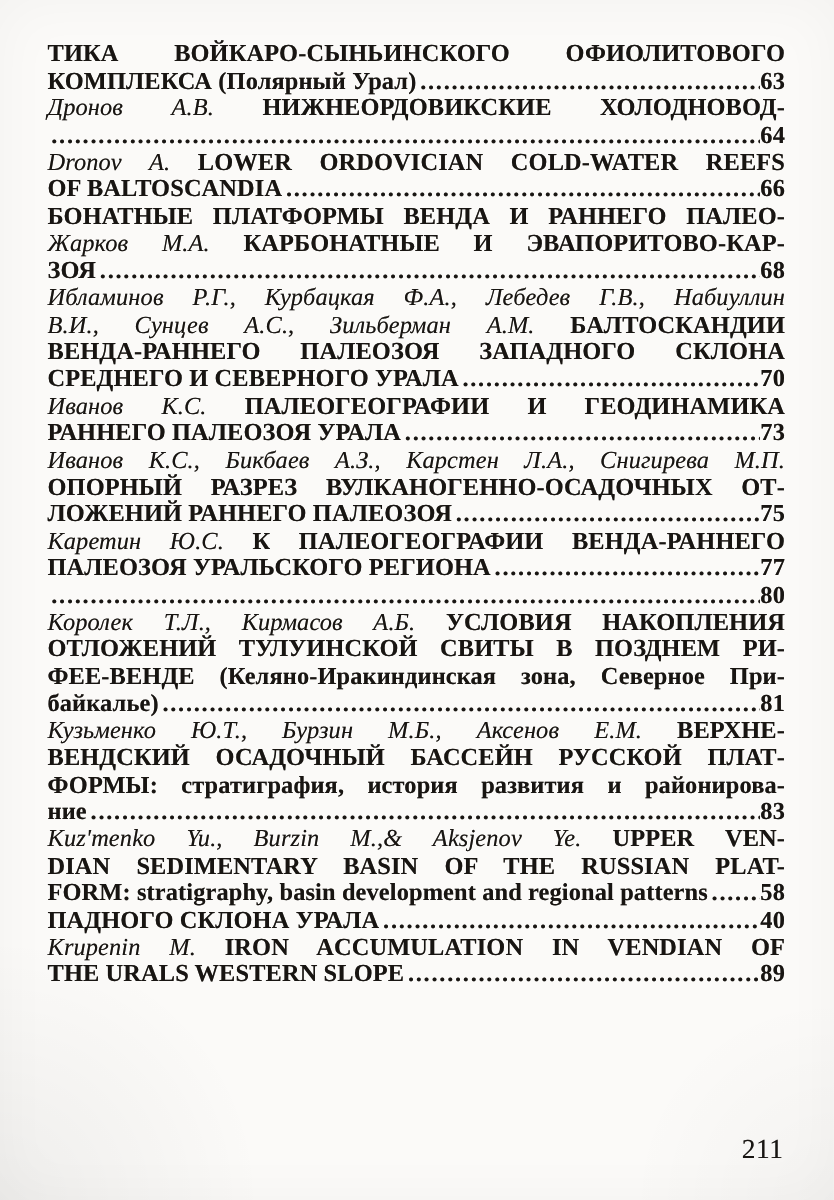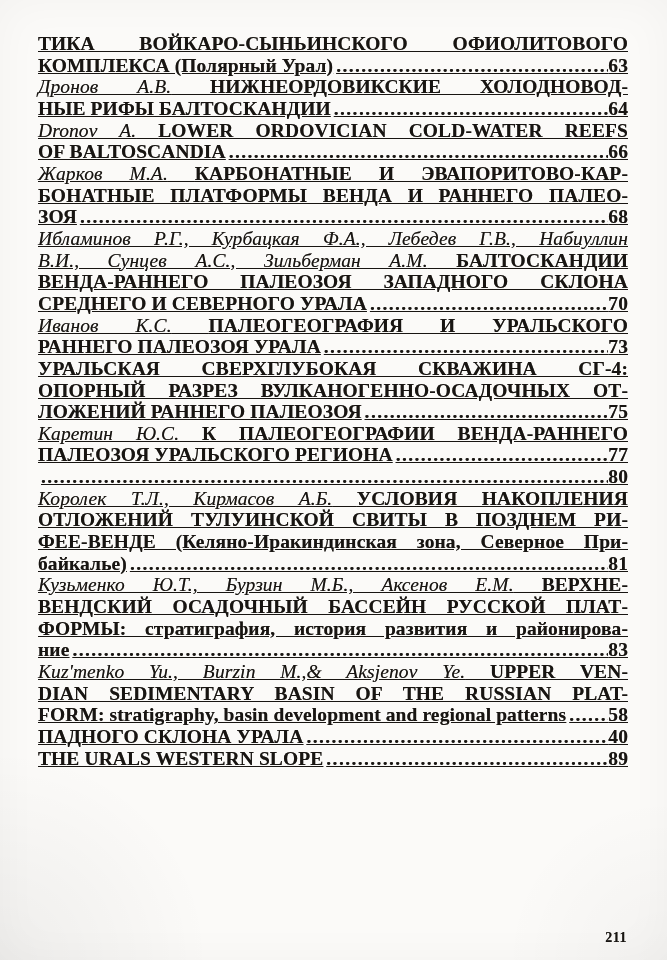--- a/index.html
+++ b/index.html
@@ -18,21 +18,21 @@
   .paper{
     position:absolute;inset:0;
     background:
       radial-gradient(circle at 0% 100%, rgba(0,0,0,0.05), rgba(0,0,0,0) 18%),
       radial-gradient(circle at 100% 100%, rgba(0,0,0,0.03), rgba(0,0,0,0) 14%),
       var(--paper);
     box-shadow:inset 0 0 46px rgba(0,0,0,0.035);
   }
   .toc{
     position:absolute;
-    left:38px;top:33px;width:590px;text-decoration:underline;
+    left:38px;top:33px;width:590px;
   }
   .line{
     font-size:19.5px;
     font-weight:700;
     line-height:21.66px;
     height:21.66px;
     text-align:justify;
     text-align-last:justify;
     letter-spacing:0.1px;
     text-shadow:0 0 0.4px rgba(20,16,10,0.55);
@@ -63,73 +63,72 @@
     letter-spacing:1.4px;
     padding-left:3px;
     font-weight:700;
   }
   .pg{
     flex:0 0 auto;
     font-weight:700;
   }
   .folio{
     position:absolute;
-    top:930px;
+    top:906px;
     right:40px;
-    font-size:14px;
-    font-weight:700;
+    font-size:22px;
+    font-weight:400;
     letter-spacing:0.5px;
     text-shadow:0 0 0.4px rgba(20,16,10,0.5);
   }
 </style>
 </head>
 <body>
 
 <div class="paper">
   <div class="toc">
       <div class="line"><span class="seg-title">ТИКА ВОЙКАРО-СЫНЬИНСКОГО ОФИОЛИТОВОГО</span></div>
       <div class="line has-page">
         <span class="txt"><span class="seg-title">КОМПЛЕКСА (Полярный Урал)</span></span>
         <span class="leader">................................................................................................................................................................</span>
         <span class="pg">63</span>
       </div>
       <div class="line"><span class="seg-author">Дронов А.В.</span> <span class="seg-title">НИЖНЕОРДОВИКСКИЕ ХОЛОДНОВОД-</span></div>
       <div class="line has-page">
-        <span class="txt"><span class="seg-title">НЫЕ РИФЫ БАЛТОСКАНДИИ</span></span>
         <span class="leader">................................................................................................................................................................</span>
         <span class="pg">64</span>
       </div>
       <div class="line"><span class="seg-author">Dronov A.</span> <span class="seg-title">LOWER ORDOVICIAN COLD-WATER REEFS</span></div>
       <div class="line has-page">
         <span class="txt"><span class="seg-title">OF BALTOSCANDIA</span></span>
         <span class="leader">................................................................................................................................................................</span>
         <span class="pg">66</span>
       </div>
+      <div class="line"><span class="seg-title">БОНАТНЫЕ ПЛАТФОРМЫ ВЕНДА И РАННЕГО ПАЛЕО-</span></div>
       <div class="line"><span class="seg-author">Жарков М.А.</span> <span class="seg-title">КАРБОНАТНЫЕ И ЭВАПОРИТОВО-КАР-</span></div>
-      <div class="line"><span class="seg-title">БОНАТНЫЕ ПЛАТФОРМЫ ВЕНДА И РАННЕГО ПАЛЕО-</span></div>
       <div class="line has-page">
         <span class="txt"><span class="seg-title">ЗОЯ</span></span>
         <span class="leader">................................................................................................................................................................</span>
         <span class="pg">68</span>
       </div>
       <div class="line"><span class="seg-author">Ибламинов Р.Г., Курбацкая Ф.А., Лебедев Г.В., Набиуллин</span></div>
       <div class="line"><span class="seg-author">В.И., Сунцев А.С., Зильберман А.М.</span> <span class="seg-title">БАЛТОСКАНДИИ</span></div>
       <div class="line"><span class="seg-title">ВЕНДА-РАННЕГО ПАЛЕОЗОЯ ЗАПАДНОГО СКЛОНА</span></div>
       <div class="line has-page">
         <span class="txt"><span class="seg-title">СРЕДНЕГО И СЕВЕРНОГО УРАЛА</span></span>
         <span class="leader">................................................................................................................................................................</span>
         <span class="pg">70</span>
       </div>
-      <div class="line"><span class="seg-author">Иванов К.С.</span> <span class="seg-title">ПАЛЕОГЕОГРАФИЯ И УРАЛЬСКОГО</span></div>
+      <div class="line"><span class="seg-author">Иванов К.С.</span> <span class="seg-title">ПАЛЕОГЕОГРАФИИ И ГЕОДИНАМИКА</span></div>
       <div class="line has-page">
         <span class="txt"><span class="seg-title">РАННЕГО ПАЛЕОЗОЯ УРАЛА</span></span>
         <span class="leader">................................................................................................................................................................</span>
         <span class="pg">73</span>
       </div>
-      <div class="line"><span class="seg-title">УРАЛЬСКАЯ СВЕРХГЛУБОКАЯ СКВАЖИНА СГ-4:</span></div>
+      <div class="line"><span class="seg-author">Иванов К.С., Бикбаев А.З., Карстен Л.А., Снигирева М.П.</span></div>
       <div class="line"><span class="seg-title">ОПОРНЫЙ РАЗРЕЗ ВУЛКАНОГЕННО-ОСАДОЧНЫХ ОТ-</span></div>
       <div class="line has-page">
         <span class="txt"><span class="seg-title">ЛОЖЕНИЙ РАННЕГО ПАЛЕОЗОЯ</span></span>
         <span class="leader">................................................................................................................................................................</span>
         <span class="pg">75</span>
       </div>
       <div class="line"><span class="seg-author">Каретин Ю.С.</span> <span class="seg-title">К ПАЛЕОГЕОГРАФИИ ВЕНДА-РАННЕГО</span></div>
       <div class="line has-page">
         <span class="txt"><span class="seg-title">ПАЛЕОЗОЯ УРАЛЬСКОГО РЕГИОНА</span></span>
         <span class="leader">................................................................................................................................................................</span>
@@ -160,20 +159,21 @@
       <div class="line has-page">
         <span class="txt"><span class="seg-title">FORM: stratigraphy, basin development and regional patterns</span></span>
         <span class="leader">................................................................................................................................................................</span>
         <span class="pg">58</span>
       </div>
       <div class="line has-page">
         <span class="txt"><span class="seg-title">ПАДНОГО СКЛОНА УРАЛА</span></span>
         <span class="leader">................................................................................................................................................................</span>
         <span class="pg">40</span>
       </div>
+      <div class="line"><span class="seg-author">Krupenin M.</span> <span class="seg-title">IRON ACCUMULATION IN VENDIAN OF</span></div>
       <div class="line has-page">
         <span class="txt"><span class="seg-title">THE URALS WESTERN SLOPE</span></span>
         <span class="leader">................................................................................................................................................................</span>
         <span class="pg">89</span>
       </div>
     </div>
   <div class="folio">211</div>
 </div>
 
 </body></html>

